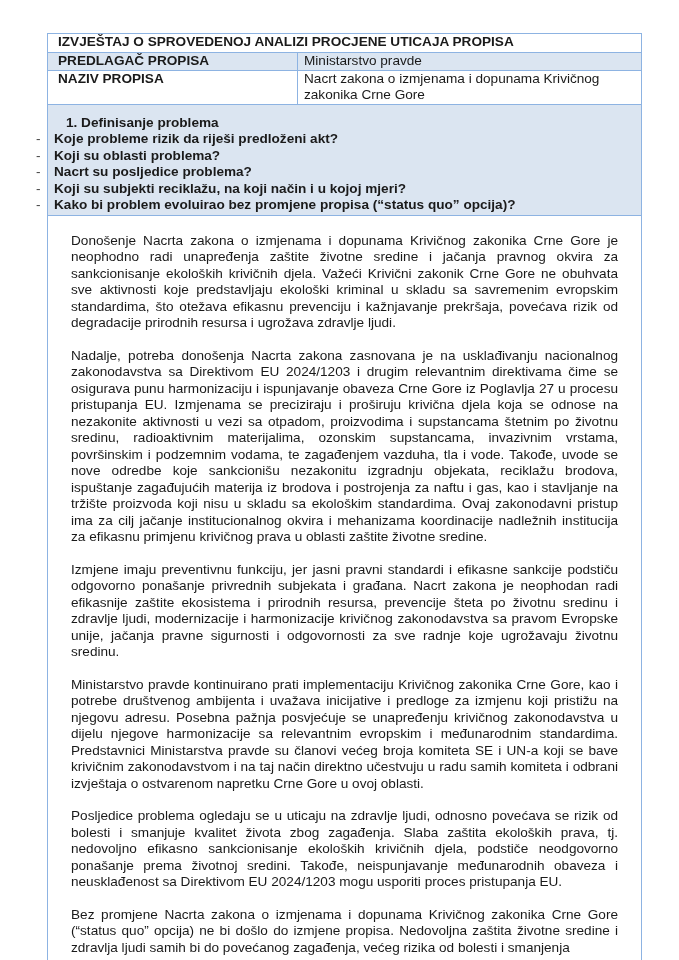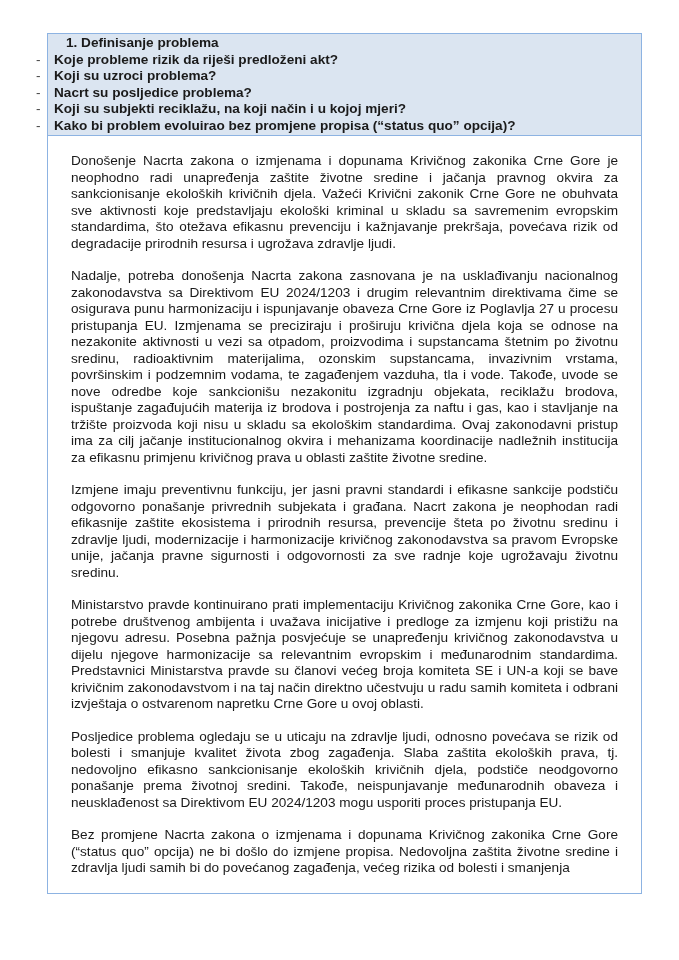--- a/index.html
+++ b/index.html
@@ -7,43 +7,54 @@
          font-family: "Liberation Sans", sans-serif; color: #1a1a1a; }
   .page { position: absolute; left: 47px; top: 33px; width: 594px; }
   table.ria { border-collapse: collapse; width: 594px; table-layout: fixed; }
   table.ria td { border: 1.5px solid #8db3e2; padding: 0 6px; vertical-align: top;
                  font-size: 13.6px; line-height: 16.5px; }
   .title-cell { font-weight: bold; padding-left: 10px !important; height: 18px; }
   .shade { background: #dbe5f1; }
   .label-cell { font-weight: bold; width: 238px; padding-left: 10px !important; }
   .value-cell { padding-left: 6px; }
   .section-cell { background: #dbe5f1; padding-left: 6px !important; padding-top: 1px !important; padding-bottom: 1px !important; }
-  .section-title { font-weight: bold; padding-left: 12px; }
+  .section-title { font-weight: bold; padding-left: 12px; margin-top: 9px; }
   .q-list { list-style: none; margin: 0; padding: 0; }
   .q-item { font-weight: bold; position: relative; }
   .q-dash { position: absolute; left: -18px; font-weight: normal; color: #444; }
   .body-cell { text-align: justify; padding: 1px 7px 0 7px !important; font-size: 13.6px; line-height: 16.55px; }
   .body-cell p { margin: 16px; }
 </style>
 </head>
 <body>
 
 <div class="page">
   <table class="ria">
     <colgroup>
       <col style="width:250px">
       <col style="width:344px">
     </colgroup>
     <tbody>
+        <tr>
+      <td colspan="2" class="title-cell">IZVJEŠTAJ O SPROVEDENOJ ANALIZI PROCJENE UTICAJA PROPISA</td>
+    </tr>
+    <tr class="shade">
+      <td class="label-cell">PREDLAGAČ PROPISA</td>
+      <td class="value-cell">Ministarstvo pravde</td>
+    </tr>
+    <tr>
+      <td class="label-cell">NAZIV PROPISA</td>
+      <td class="value-cell">Nacrt zakona o izmjenama i dopunama Krivičnog zakonika Crne Gore</td>
+    </tr>
     <tr>
       <td colspan="2" class="section-cell">
         <div class="section-title">1. Definisanje problema</div>
         <ul class="q-list">
           <li class="q-item"><span class="q-dash">-</span><span>Koje probleme rizik da riješi predloženi akt?</span></li>
-          <li class="q-item"><span class="q-dash">-</span><span>Koji su uzroci problema?</span></li>
+          <li class="q-item"><span class="q-dash">-</span><span>Koji su oblasti problema?</span></li>
           <li class="q-item"><span class="q-dash">-</span><span>Nacrt su posljedice problema?</span></li>
           <li class="q-item"><span class="q-dash">-</span><span>Koji su subjekti reciklažu, na koji način i u kojoj mjeri?</span></li>
           <li class="q-item"><span class="q-dash">-</span><span>Kako bi problem evoluirao bez promjene propisa (“status quo” opcija)?</span></li>
         </ul>
       </td>
     </tr>
     <tr>
       <td colspan="2" class="body-cell">
         <p>Donošenje Nacrta zakona o izmjenama i dopunama Krivičnog zakonika Crne Gore je neophodno radi unapređenja zaštite životne sredine i jačanja pravnog okvira za sankcionisanje ekoloških krivičnih djela. Važeći Krivični zakonik Crne Gore ne obuhvata sve aktivnosti koje predstavljaju ekološki kriminal u skladu sa savremenim evropskim standardima, što otežava efikasnu prevenciju i kažnjavanje prekršaja, povećava rizik od degradacije prirodnih resursa i ugrožava zdravlje ljudi.</p>
         <p>Nadalje, potreba donošenja Nacrta zakona zasnovana je na usklađivanju nacionalnog zakonodavstva sa Direktivom EU 2024/1203 i drugim relevantnim direktivama čime se osigurava punu harmonizaciju i ispunjavanje obaveza Crne Gore iz Poglavlja 27 u procesu pristupanja EU. Izmjenama se preciziraju i proširuju krivična djela koja se odnose na nezakonite aktivnosti u vezi sa otpadom, proizvodima i supstancama štetnim po životnu sredinu, radioaktivnim materijalima, ozonskim supstancama, invazivnim vrstama, površinskim i podzemnim vodama, te zagađenjem vazduha, tla i vode. Takođe, uvode se  nove odredbe koje sankcionišu nezakonitu izgradnju objekata, reciklažu brodova, ispuštanje zagađujućih materija iz brodova i postrojenja za naftu i gas, kao i stavljanje na tržište proizvoda koji nisu u skladu sa ekološkim standardima. Ovaj zakonodavni pristup ima za cilj jačanje institucionalnog okvira i mehanizama koordinacije nadležnih institucija za efikasnu primjenu krivičnog prava u oblasti zaštite životne sredine.</p>

